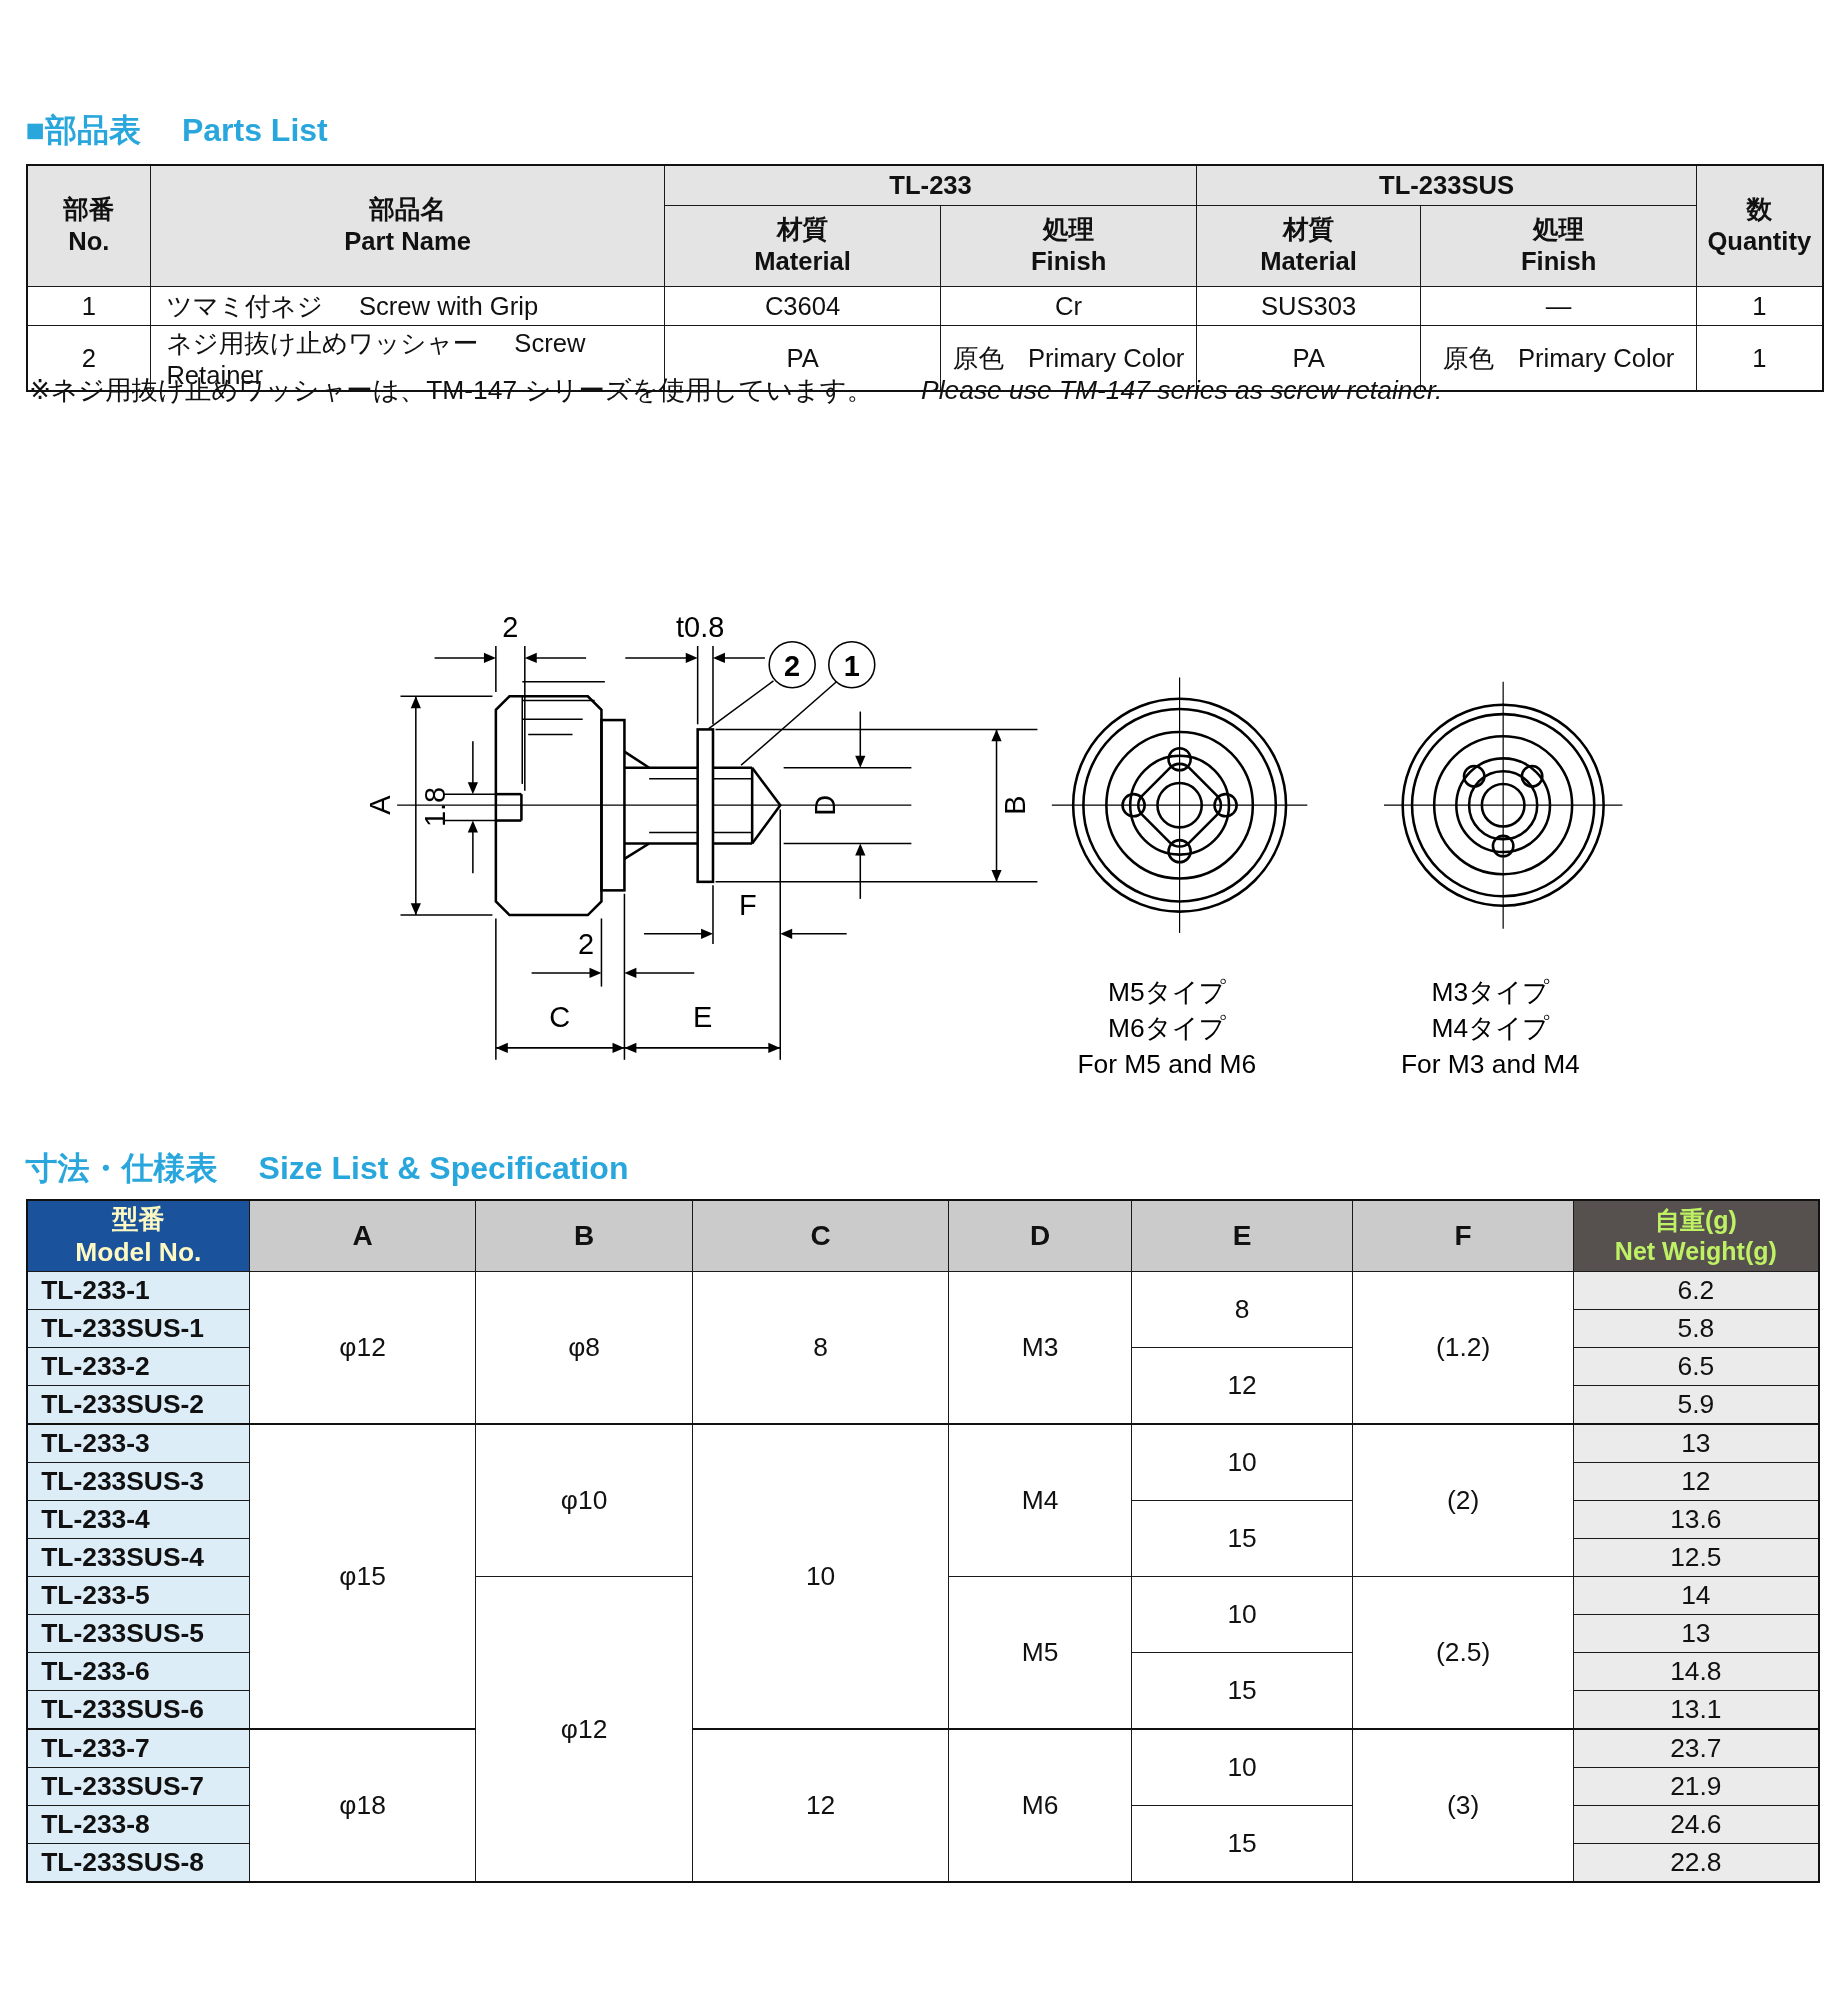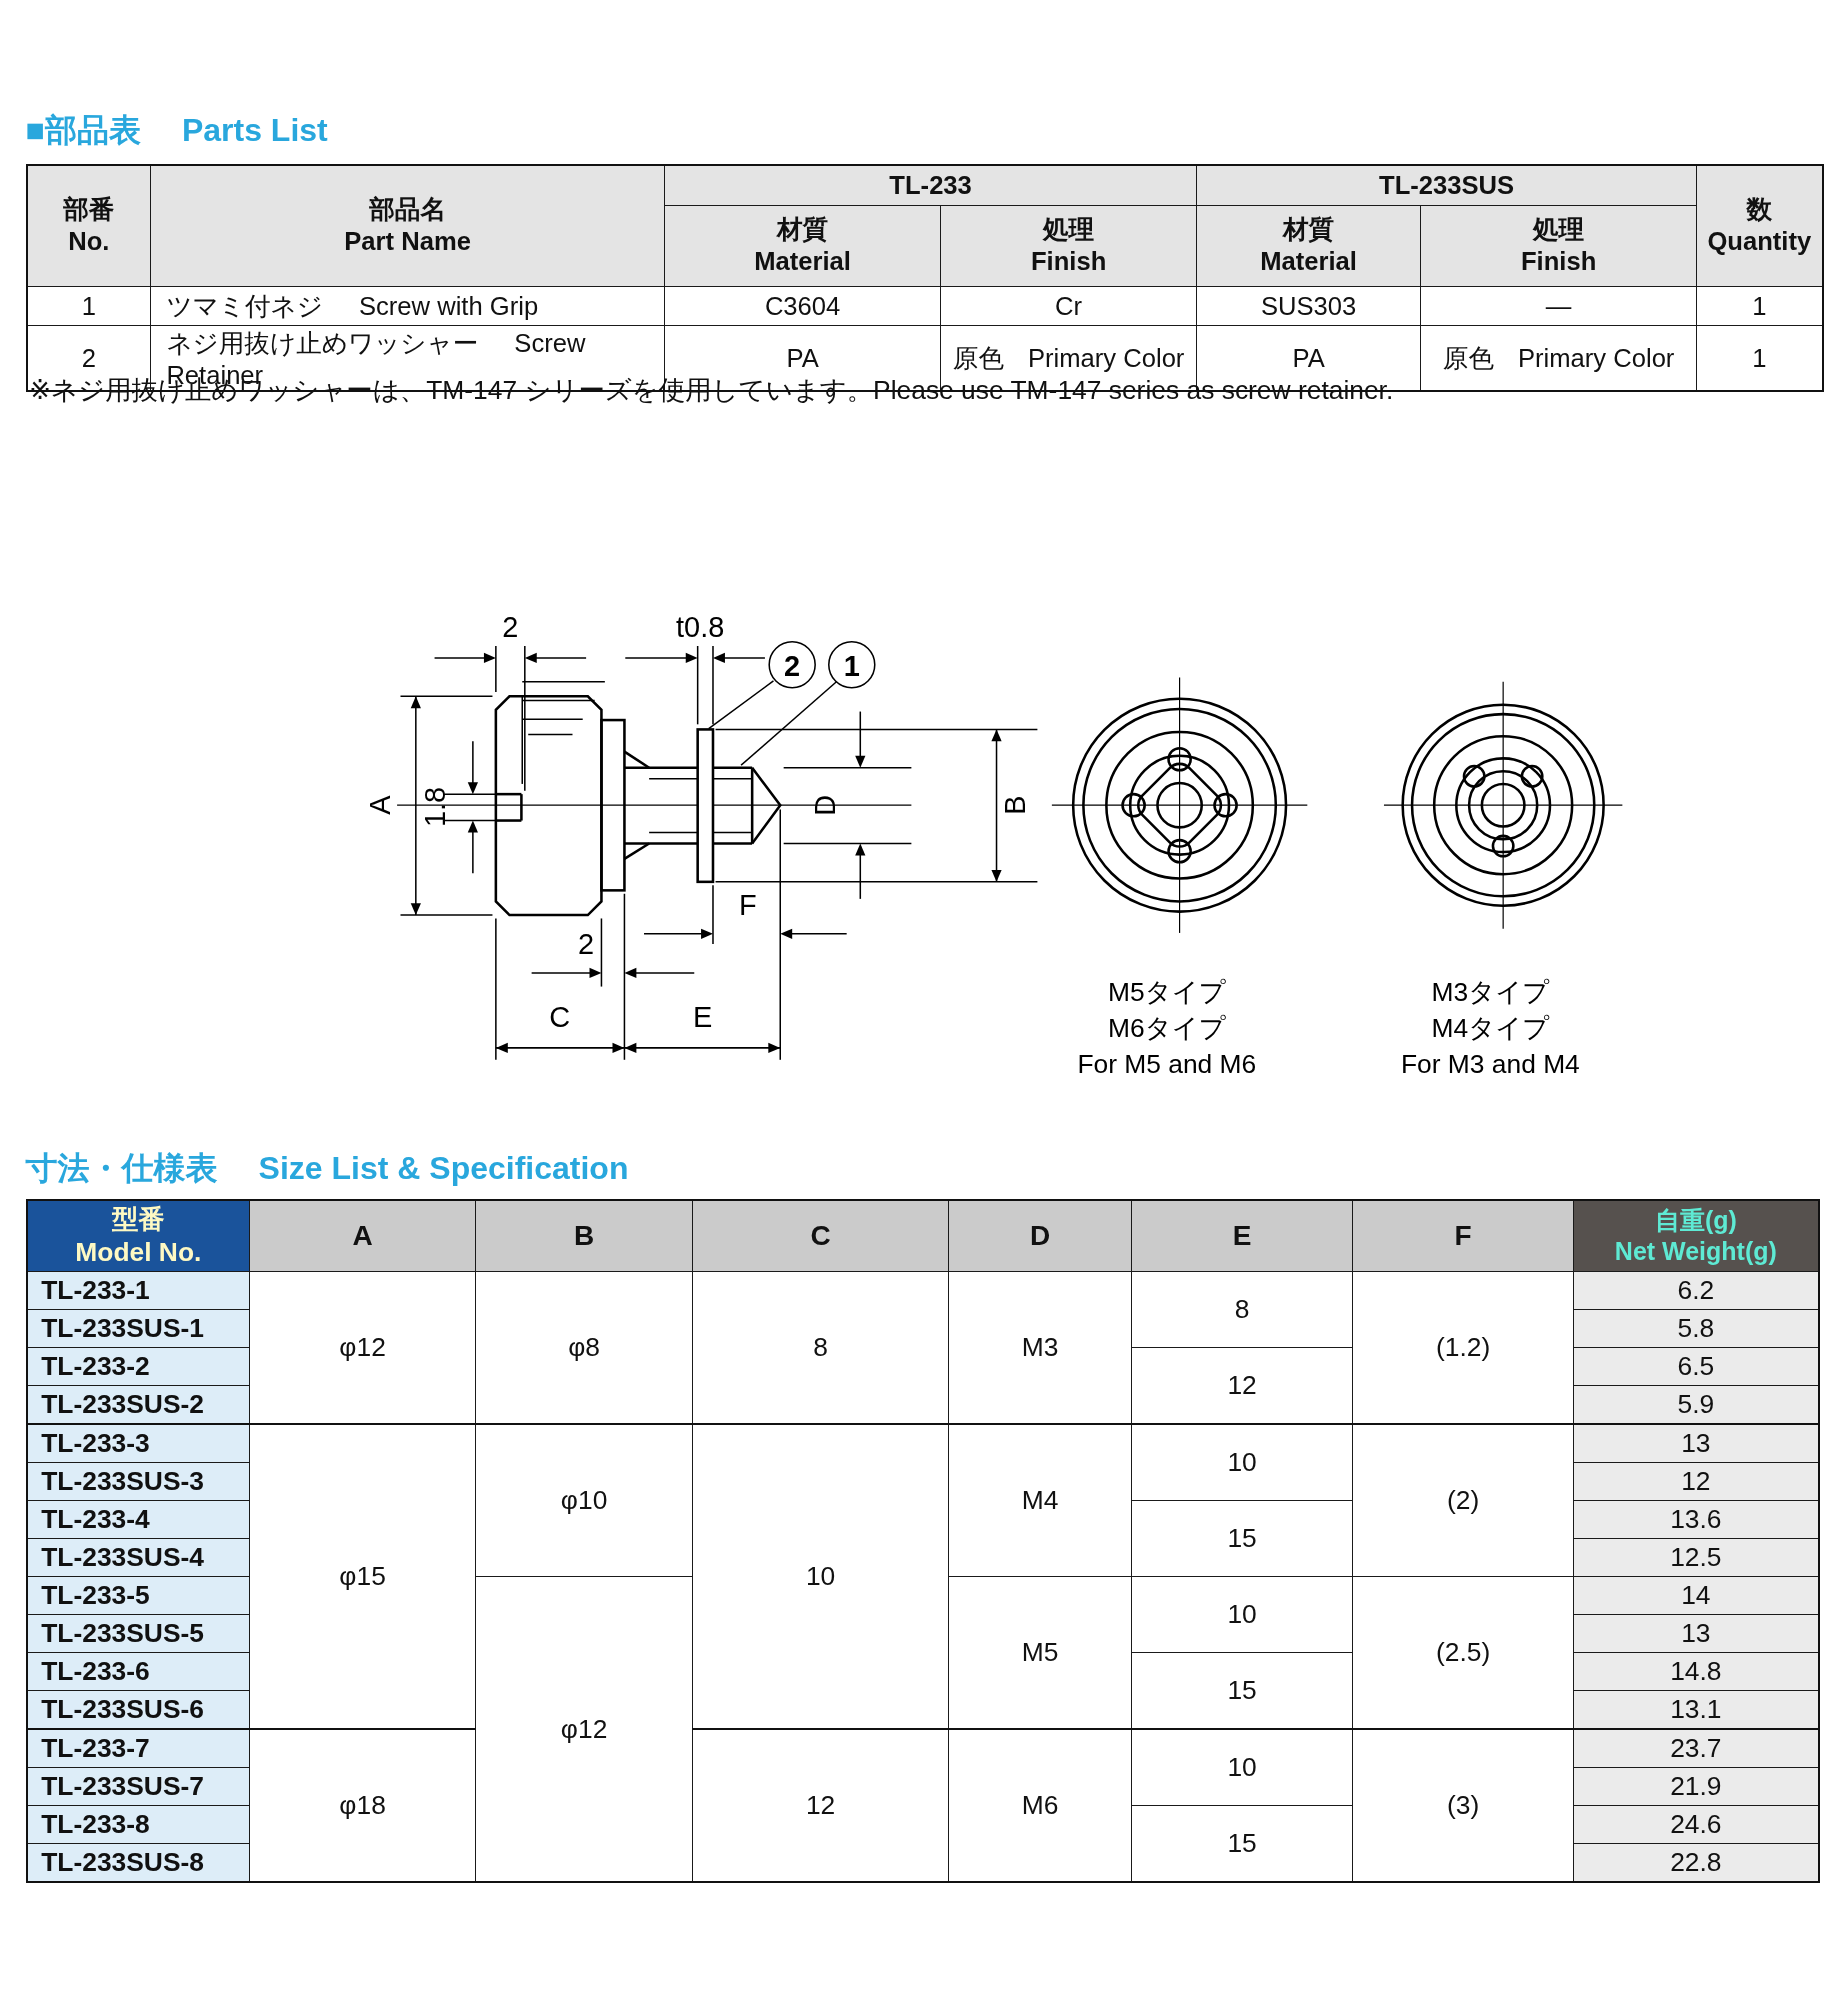--- a/index.html
+++ b/index.html
@@ -19,28 +19,28 @@
   #parts-table{position:absolute;left:25.6px;top:164px;width:1795px;font-size:25.6px;border:2.6px solid #111;}
   #parts-table th{background:#e4e4e4;font-weight:bold;}
   #parts-table .r1 th{height:39px;}
   #parts-table .r2 th{height:80px;}
   #parts-table td{height:38px;background:#fff;}
   #parts-table td.name{text-align:left;padding-left:15.3px;}
   #parts-table td.name .en{margin-left:36px;}
   #parts-table td .fen{margin-left:24px;}
 
   .note-line{position:absolute;left:29px;top:373px;font-size:26.4px;color:#111;white-space:nowrap;}
-  .note-line .en{}
+  .note-line .en{margin-left:48px;font-style:italic;}
 
   
   #size-table{position:absolute;left:25.6px;top:1199px;width:1793px;font-size:26.4px;border:2.6px solid #111;}
   #size-table th{height:70px;font-weight:bold;}
   #size-table th.cols{background:#cbcbcb;color:#111;font-size:28px;}
   #size-table th.model-h{background:#1a539b;color:#fef9c3;}
-  #size-table th.weight-h{background:#56514e;color:#5eead4;font-size:25px;}
+  #size-table th.weight-h{background:#56514e;color:#bef264;font-size:25px;}
   #size-table td{height:37px;background:#ffffff;}
   #size-table td.model{background:#ddedf8;text-align:left;padding-left:13.6px;font-weight:bold;}
   #size-table td.weight{background:#ebebeb;}
   #size-table tr.gs td{border-top:2.6px solid #111;}
 
   
   #drawing{position:absolute;left:315px;top:537px;}
   #drawing .ol{fill:none;stroke:#000;stroke-width:3;}
   #drawing .thin{fill:none;stroke:#000;stroke-width:1.8;}
   #drawing .dim{fill:none;stroke:#000;stroke-width:1.8;}

